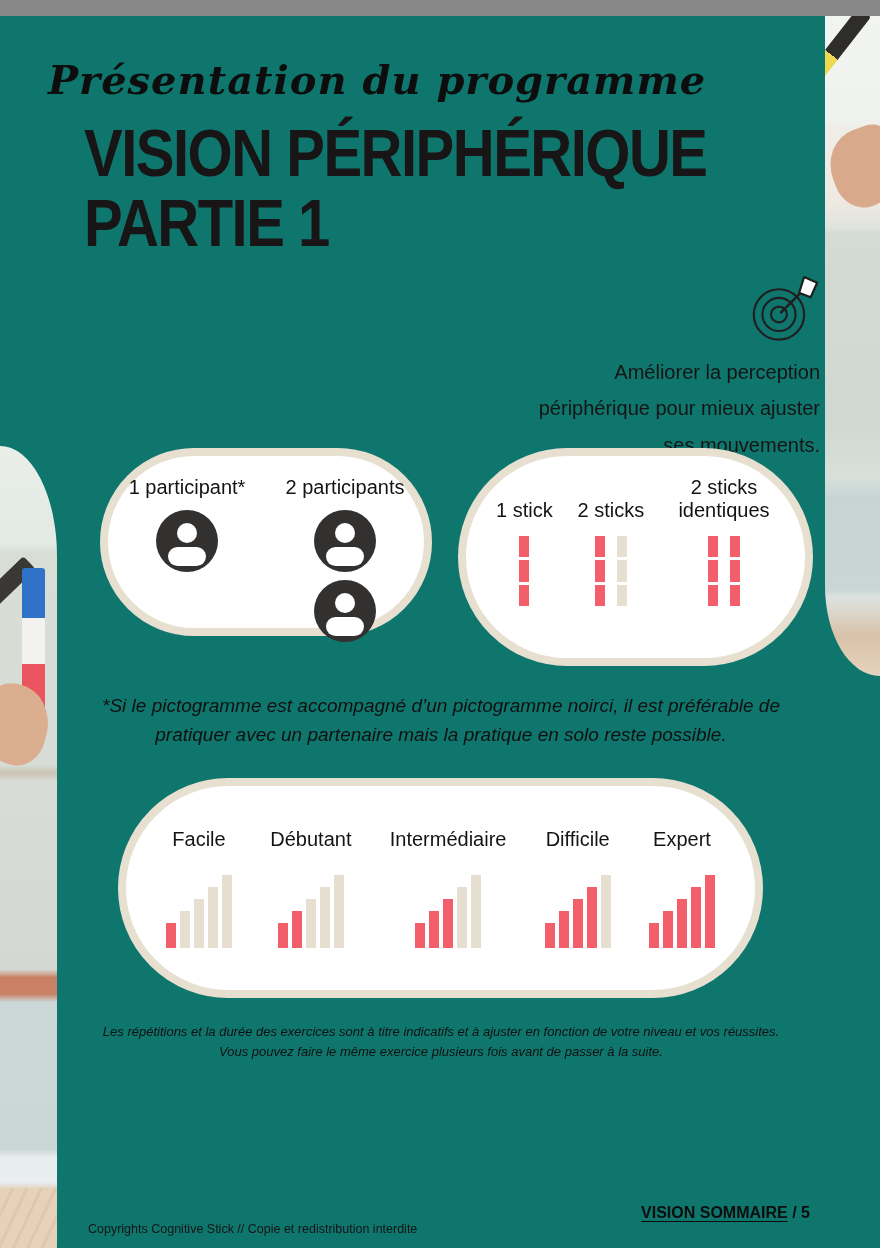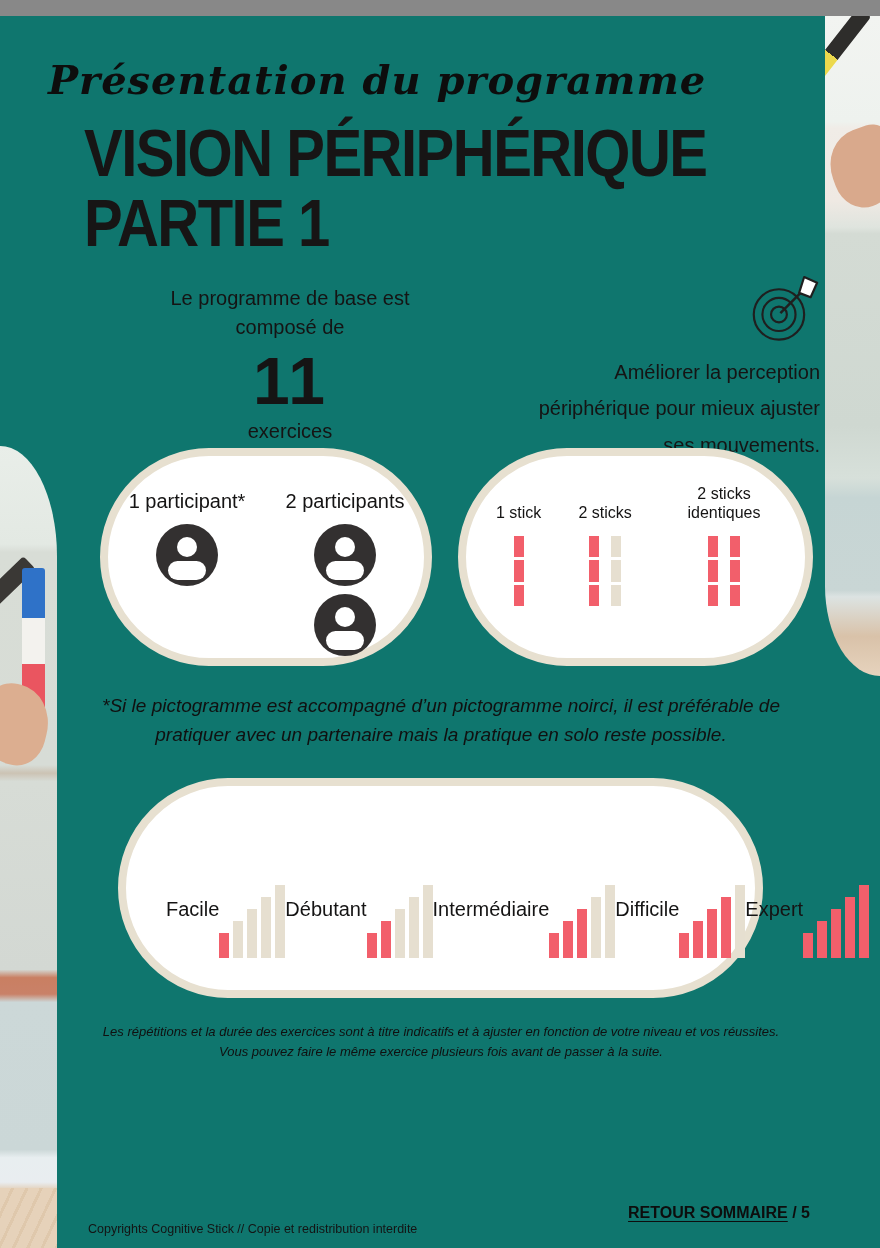--- a/index.html
+++ b/index.html
@@ -39,43 +39,43 @@
   .intro-left{position:absolute;left:100px;top:268px;width:380px;text-align:center;}
   .intro-lead{font-size:20px;line-height:1.45;}
   .intro-count{font-size:66px;font-weight:800;line-height:1.0;margin-top:6px;letter-spacing:2px;}
   .intro-count-label{font-size:20px;margin-top:6px;}
   .intro-right{position:absolute;left:468px;top:256px;width:352px;text-align:right;}
   .goal-icon{display:inline-block;}
   .goal-text{font-size:20px;line-height:1.82;margin-top:6px;}
 
   
   .pill{position:absolute;box-sizing:border-box;border:8px solid #e7e0d0;border-radius:120px;background:#fff;}
-  .pill-participants{left:100px;top:432px;width:332px;height:218px;padding-top:34px;display:flex;}
+  .pill-participants{left:100px;top:432px;width:332px;height:188px;padding-top:20px;display:flex;}
   .pp-col{flex:1;display:flex;flex-direction:column;align-items:center;gap:10px;}
   .pp-label{font-size:20px;font-weight:400;}
   .pp-icons{display:flex;flex-direction:column;gap:6px;align-items:center;}
 
   .pill-sticks{left:458px;top:432px;width:355px;height:218px;padding:18px 26px 0 30px;
     display:flex;justify-content:space-between;}
   .sp-col{display:flex;flex-direction:column;align-items:center;justify-content:flex-start;}
-  .sp-label{font-size:16px;line-height:1.15;text-align:center;display:flex;align-items:flex-end;height:48px;}
+  .sp-label{font-size:20px;line-height:1.15;text-align:center;display:flex;align-items:flex-end;height:48px;}
   .sp-sticks{display:flex;gap:12px;margin-top:14px;}
   .stick{width:10px;height:70px;display:flex;flex-direction:column;gap:3px;}
   .stick .seg{flex:1;}
   .stick.red .seg{background:#f25f6b;}
   .stick.beige .seg{background:#e6dfd0;}
 
   
   .note{position:absolute;left:94px;top:676px;width:694px;text-align:center;font-style:italic;
     font-size:19px;line-height:1.5;color:#101010;}
 
   
   .pill-difficulty{left:118px;top:762px;width:645px;height:220px;padding:42px 40px 0 40px;
     display:flex;justify-content:space-between;}
-  .dl-col{display:flex;align-items:center;}
+  .dl-col{display:flex;flex-direction:column;align-items:center;}
   .dl-label{font-size:20px;}
   .dl-bars{display:flex;align-items:flex-end;gap:4px;margin-top:22px;height:75px;}
   .dl-bars .bar{width:10px;}
   .dl-bars .bar.red{background:#f25f6b;}
   .dl-bars .bar.beige{background:#e6dfd0;}
 
   .footnote{position:absolute;left:94px;top:1006px;width:694px;text-align:center;font-style:italic;
     font-size:13px;line-height:1.55;color:#101010;}
 
   
@@ -95,28 +95,20 @@
   <div class="photo-left">
     <div class="ph-stick-dark"></div>
     <div class="ph-stick-tricolor"></div>
     <div class="ph-hand"></div>
     <div class="ph-wood"></div>
   </div>
 
   <div class="script-title">Présentation du programme</div>
   <h1 class="main-title"><span>VISION PÉRIPHÉRIQUE</span><br><span>PARTIE 1</span></h1>
 
-  <div class="intro-left">
-    <div class="intro-lead">
-      <span>Le programme de base est</span><br>
-      <span>composé de</span>
-    </div>
-    <div class="intro-count">11</div>
-    <div class="intro-count-label">exercices</div>
-  </div>
 
   <div class="intro-right">
     <svg class="goal-icon" width="72" height="72" viewBox="0 0 100 100">
       <g fill="none" stroke="#1f1f1f" stroke-width="3">
         <circle cx="43" cy="59" r="35"></circle>
         <circle cx="43" cy="59" r="23"></circle>
         <circle cx="43" cy="59" r="11"></circle>
       </g>
       <path d="M45 57 L83 19" stroke="#1f1f1f" stroke-width="3.5" fill="none"></path>
       <path d="M71 29 L78 7 L96 15 L87 35 Z" fill="#ffffff" stroke="#1f1f1f" stroke-width="3" stroke-linejoin="round"></path>
@@ -255,17 +247,17 @@
     </div>
   </div>
 
   <div class="footnote">
     <span>Les répétitions et la durée des exercices sont à titre indicatifs et à ajuster en fonction de votre niveau et vos réussites.</span><br>
     <span>Vous pouvez faire le même exercice plusieurs fois avant de passer à la suite.</span>
   </div>
 
   <div class="footer-copy">Copyrights Cognitive Stick // Copie et redistribution interdite</div>
   <div class="footer-nav">
-    <span class="link">RETOUR SOMMAIRE</span>
+    <span class="link">VISION SOMMAIRE</span>
     <span>/ 5</span>
   </div>
 
 </div>
 
 </body></html>

